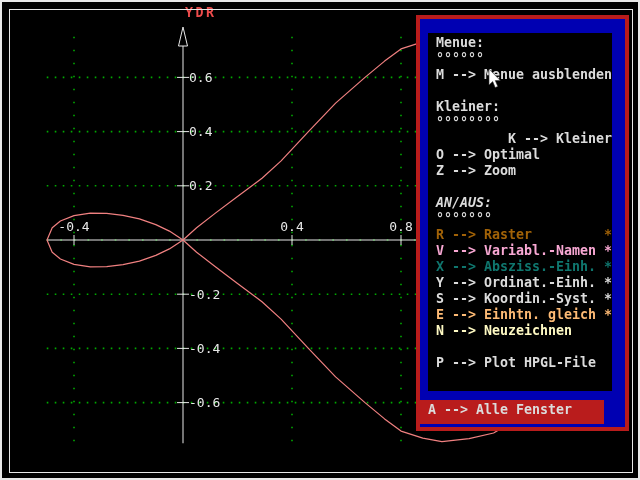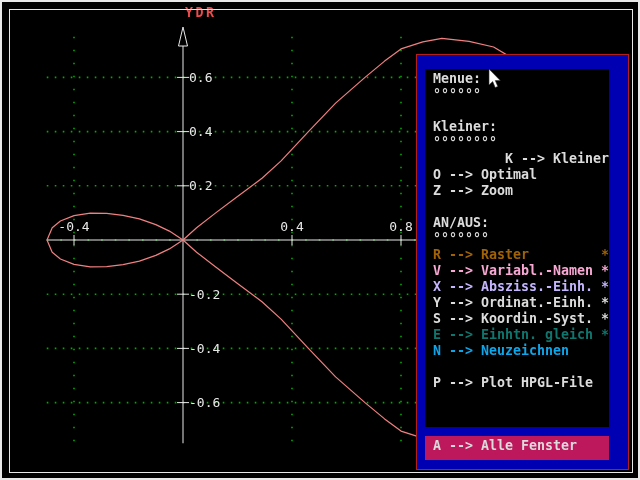--- a/index.html
+++ b/index.html
@@ -8,23 +8,23 @@
     font-family:"DejaVu Sans Mono",monospace;
   }
   .border-outer{position:absolute;left:0;top:0;width:640px;height:480px;
     border:2px solid #e8e8e8;box-sizing:border-box;pointer-events:none;}
   .border-inner{position:absolute;left:9px;top:9px;width:624px;height:464px;
     border:1px solid #e8e8e8;box-sizing:border-box;pointer-events:none;}
   #plot{position:absolute;left:0;top:0;}
   .plot-title{position:absolute;left:185px;top:5px;font-size:13.3px;font-weight:bold;
     letter-spacing:2.5px;text-align:right;}
   .menu-panel{position:absolute;left:416px;top:15px;width:213px;height:416px;
-    border:1px solid #b91c1c;box-sizing:border-box;margin-top:39px;}
+    border:4px solid #b91c1c;box-sizing:border-box;}
   .menu-main-box{position:absolute;left:8px;top:14px;width:184px;height:358px;background:#000;}
-  .menu-footer-box{position:absolute;left:8px;top:381px;width:184px;height:24px;background:#be185d;text-decoration:underline;}
+  .menu-footer-box{position:absolute;left:0;top:381px;width:184px;height:24px;background:#b91c1c;text-decoration:underline;}
   .menu-lines{position:absolute;left:8px;top:2px;}
   .menu-line{height:16px;line-height:16px;white-space:pre;font-size:13.3px;font-weight:bold;
     font-family:"DejaVu Sans Mono",monospace;}
   .cursor{position:absolute;left:488px;top:69px;}
 </style>
 </head>
 <body>
 
 <div class="screen">
 
@@ -75,36 +75,37 @@
   <div class="plot-title" style="color: rgb(238, 76, 76);">YDR</div>
 
   <div class="border-outer"></div>
   <div class="border-inner"></div>
 
   <div class="menu-panel" id="menu-panel" style="background: rgb(0, 0, 178);">
     <div class="menu-main-box">
       <div class="menu-lines" id="menu-lines">
           <div class="menu-line" style="color: rgb(220, 220, 220);">Menue:</div>
           <div class="menu-line" style="color: rgb(220, 220, 220);">°°°°°°</div>
+          <div class="menu-line" style="color: rgb(220, 220, 220);">M --&gt; Menue ausblenden</div>
           <div class="menu-line" style="color: rgb(220, 220, 220);"></div>
           <div class="menu-line" style="color: rgb(220, 220, 220);">Kleiner:</div>
           <div class="menu-line" style="color: rgb(220, 220, 220);">°°°°°°°°</div>
           <div class="menu-line" style="color: rgb(220, 220, 220); text-align: right;">K --&gt; Kleiner</div>
           <div class="menu-line" style="color: rgb(220, 220, 220);">O --&gt; Optimal</div>
           <div class="menu-line" style="color: rgb(220, 220, 220);">Z --&gt; Zoom</div>
           <div class="menu-line" style="color: rgb(220, 220, 220);"></div>
-          <div class="menu-line" style="color: rgb(220, 220, 220);">AN/AUS:</div>
+          <div class="menu-line" style="color: rgb(220, 220, 220); font-style: italic;">AN/AUS:</div>
           <div class="menu-line" style="color: rgb(220, 220, 220);">°°°°°°°</div>
           <div class="menu-line" style="color: #a16207;">R --&gt; Raster         *</div>
           <div class="menu-line" style="color: #f9a8d4;">V --&gt; Variabl.-Namen *</div>
-          <div class="menu-line" style="color: #c4b5fd;">X --&gt; Absziss.-Einh. *</div>
+          <div class="menu-line" style="color: #0f766e;">X --&gt; Absziss.-Einh. *</div>
           <div class="menu-line" style="color: rgb(220, 220, 220);">Y --&gt; Ordinat.-Einh. *</div>
           <div class="menu-line" style="color: rgb(220, 220, 220);">S --&gt; Koordin.-Syst. *</div>
-          <div class="menu-line" style="color: #0f766e;">E --&gt; Einhtn. gleich *</div>
-          <div class="menu-line" style="color: #0ea5e9;">N --&gt; Neuzeichnen</div>
+          <div class="menu-line" style="color: #fdba74;">E --&gt; Einhtn. gleich *</div>
+          <div class="menu-line" style="color: #fef9c3;">N --&gt; Neuzeichnen</div>
           <div class="menu-line" style="color: rgb(220, 220, 220);"></div>
           <div class="menu-line" style="color: rgb(220, 220, 220);">P --&gt; Plot HPGL-File</div>
         </div>
     </div>
     <div class="menu-footer-box">
       <div class="menu-lines">
         <div class="menu-line" style="color: rgb(220, 220, 220);">A --&gt; Alle Fenster</div>
       </div>
     </div>
   </div>

